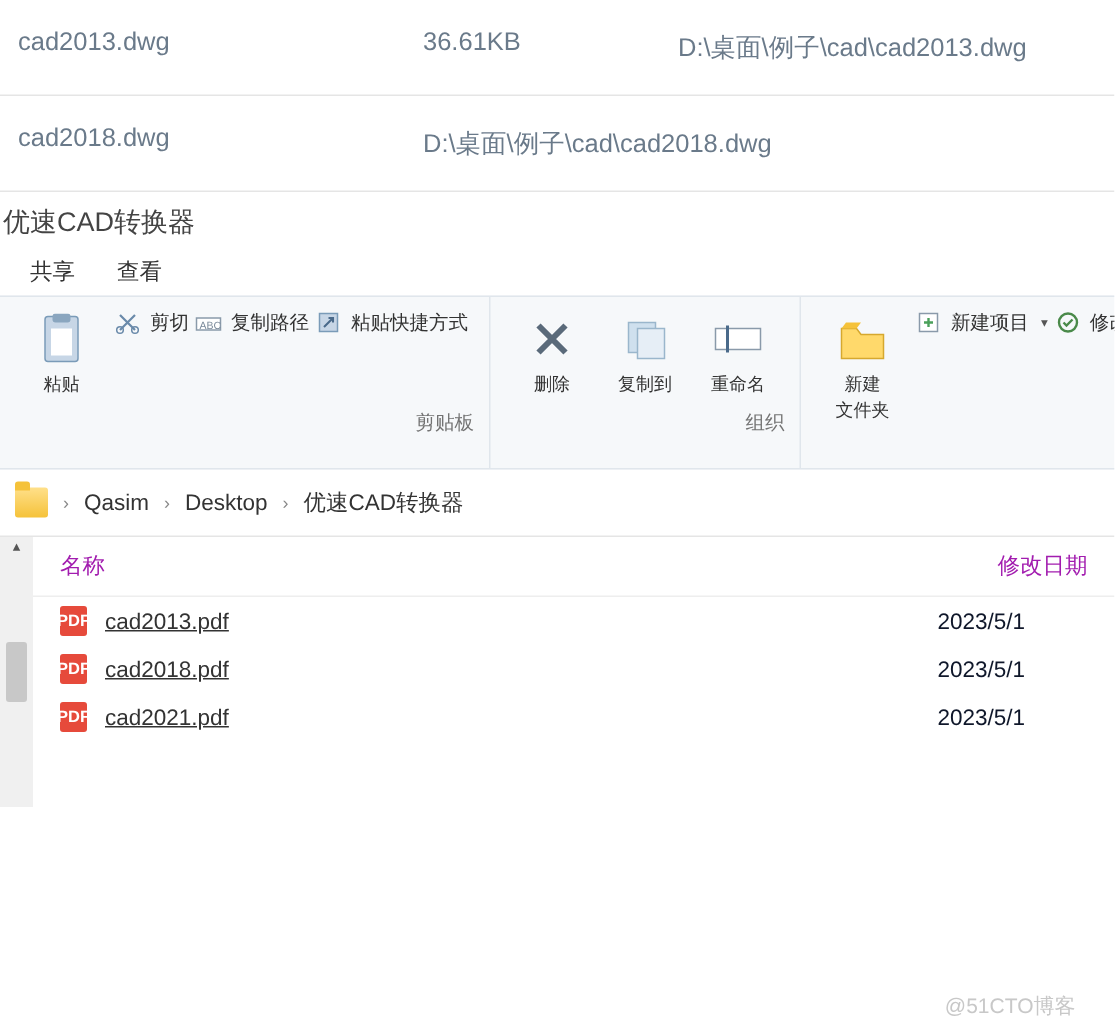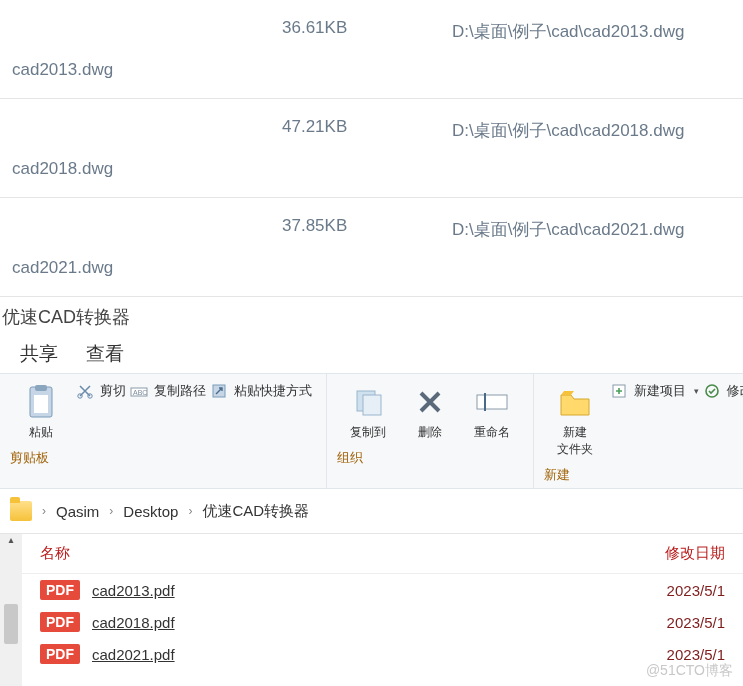--- a/index.html
+++ b/index.html
@@ -1,31 +1,31 @@
 <!DOCTYPE html>
 <html><head>
 <meta charset="utf-8">
 <style>
 * { box-sizing: border-box; margin: 0; padding: 0; font-family: "Microsoft YaHei", Arial, sans-serif; }
 body { width: 743px; height: 686px; background: #fff; overflow: hidden; font-size: 14px; color: #666; }
 
 .top-table { width: 100%; }
 .top-table .row { display: flex; border-bottom: 1px solid #e5e5e5; padding: 18px 12px; color: #6a7a8a; font-size: 17px; }
-.top-table .c1 { width: 270px; margin-top: 42px; }
+.top-table .c1 { width: 270px; }
 .top-table .c2 { width: 170px; }
 .top-table .c3 { flex: 1; line-height: 1.6; }
 
 .app-title { font-size: 18px; color: #444; padding: 8px 0 4px 2px; }
 
-.tabs { display: flex; gap: 28px; padding: 8px 20px 6px 20px; font-size: 19px; color: #333; }
+.tabs { display: flex; gap: 28px; padding: 8px 20px 6px 20px; font-size: 15px; color: #333; }
 
 .ribbon { background: #f6f8fa; border-top: 1px solid #e0e6ec; border-bottom: 1px solid #e0e6ec; display: flex; }
 .group { border-right: 1px solid #e0e6ec; padding: 6px 10px 2px; display: flex; flex-direction: column; align-items: center; }
 .group-body { display: flex; align-items: flex-start; }
-.group-label { font-size: 13px; color: #a16207; padding: 4px 0 2px; text-align: left; width: 100%; }
+.group-label { font-size: 13px; color: #737373; padding: 4px 0 2px; text-align: right; width: 100%; }
 
 .big-btn { display: flex; flex-direction: column; align-items: center; width: 62px; padding: 4px 2px; font-size: 12px; color: #333; cursor: default; }
 .big-btn .ico { width: 36px; height: 36px; margin-bottom: 4px; display: flex; align-items: center; justify-content: center; }
 
 .small-stack { display: flex; flex-direction: row; gap: 4px; padding: 2px 4px; }
 .small-btn { display: flex; align-items: center; gap: 6px; font-size: 13px; color: #333; white-space: nowrap; cursor: default; }
 .small-btn .sico { width: 18px; height: 18px; display: flex; align-items: center; justify-content: center; }
 
 .caret { font-size: 9px; color: #555; margin-left: 2px; }
 
@@ -33,47 +33,41 @@
 .bc-sep { color: #888; font-size: 12px; }
 .folder-ico { width: 22px; height: 20px; background: linear-gradient(#ffe08a,#f5c23a); border-radius: 2px; position: relative; }
 .folder-ico::before { content:""; position:absolute; top:-4px; left:0; width:10px; height:6px; background:#f5c23a; border-radius:2px 2px 0 0; }
 
 .explorer { display: flex; border-top: 1px solid #e5e5e5; }
 .scroll { width: 22px; background: #f0f0f0; position: relative; height: 180px; }
 .scroll .up { position:absolute; top:0; left:0; right:0; text-align:center; font-size:10px; color:#555; }
 .scroll .thumb { position:absolute; top:70px; left:4px; right:4px; height:40px; background:#c8c8c8; border-radius:2px; }
 
 .files { flex: 1; }
-.fhead { display: flex; padding: 10px 18px; color: #b91c1c; font-size: 15px; border-bottom: 1px solid #eee; }
+.fhead { display: flex; padding: 10px 18px; color: #a21caf; font-size: 15px; border-bottom: 1px solid #eee; }
 .fhead .fname { flex: 1; }
 .frow { display: flex; align-items: center; padding: 6px 18px; font-size: 15px; color: #333; }
-.frow .pdf { width: 40px; height: 20px; background: #e64a3b; border-radius: 2px; color:#fff; font-size:14px; display:flex; align-items:center; justify-content:center; font-weight:bold; margin-right: 12px; }
+.frow .pdf { width: 18px; height: 20px; background: #e64a3b; border-radius: 2px; color:#fff; font-size:11px; display:flex; align-items:center; justify-content:center; font-weight:bold; margin-right: 12px; }
 .frow .fname { flex: 1; text-decoration: underline; }
-.frow .fdate { width: 100px; text-align: right; color: #7f1d1d; }
-
-.watermark { position: absolute; bottom: 6px; right: 10px; color: #c8c8c8; font-size: 14px; }
+.frow .fdate { width: 100px; color: #0f172a; }
+
+.watermark { position: absolute; bottom: 6px; right: 26px; color: #c8c8c8; font-size: 14px; }
 </style>
 </head>
 <body>
 
 <div class="top-table">
   <div class="row">
     <div class="c1">cad2013.dwg</div>
     <div class="c2">36.61KB</div>
     <div class="c3">D:\桌面\例子\cad\cad2013.dwg</div>
   </div>
   <div class="row">
     <div class="c1">cad2018.dwg</div>
-    <div class="c2">47.21KB</div>
     <div class="c3">D:\桌面\例子\cad\cad2018.dwg</div>
-  </div>
-  <div class="row">
-    <div class="c1">cad2021.dwg</div>
-    <div class="c2">37.85KB</div>
-    <div class="c3">D:\桌面\例子\cad\cad2021.dwg</div>
   </div>
 </div>
 
 <div class="app-title">优速CAD转换器</div>
 
 <div class="tabs">
   <span>共享</span>
   <span>查看</span>
 </div>
 
@@ -122,34 +116,34 @@
         </div>
       </div>
     </div>
     <div class="group-label">剪贴板</div>
   </div>
 
   <div class="group">
     <div class="group-body">
       <div class="big-btn">
         <div class="ico">
+            <svg width="30" height="30">
+              <path d="M6 6 L24 24 M24 6 L6 24" stroke="#5a6a7a" stroke-width="4"></path>
+            </svg>
+          </div>
+        <span>删除</span>
+      </div>
+      <div class="big-btn">
+        <div class="ico">
             <svg width="34" height="30">
               <rect x="6" y="4" width="18" height="20" fill="#cfe0ee" stroke="#9ab6cc"></rect>
               <rect x="12" y="8" width="18" height="20" fill="#e6eef6" stroke="#9ab6cc"></rect>
             </svg>
           </div>
         <span>复制到</span>
-      </div>
-      <div class="big-btn">
-        <div class="ico">
-            <svg width="30" height="30">
-              <path d="M6 6 L24 24 M24 6 L6 24" stroke="#5a6a7a" stroke-width="4"></path>
-            </svg>
-          </div>
-        <span>删除</span>
       </div>
       <div class="big-btn">
         <div class="ico">
             <svg width="34" height="22">
               <rect x="2" y="4" width="30" height="14" fill="#fff" stroke="#8a9aaa"></rect>
               <line x1="10" y1="2" x2="10" y2="20" stroke="#4a6a8a" stroke-width="2"></line>
             </svg>
           </div>
         <span>重命名</span>
       </div>

